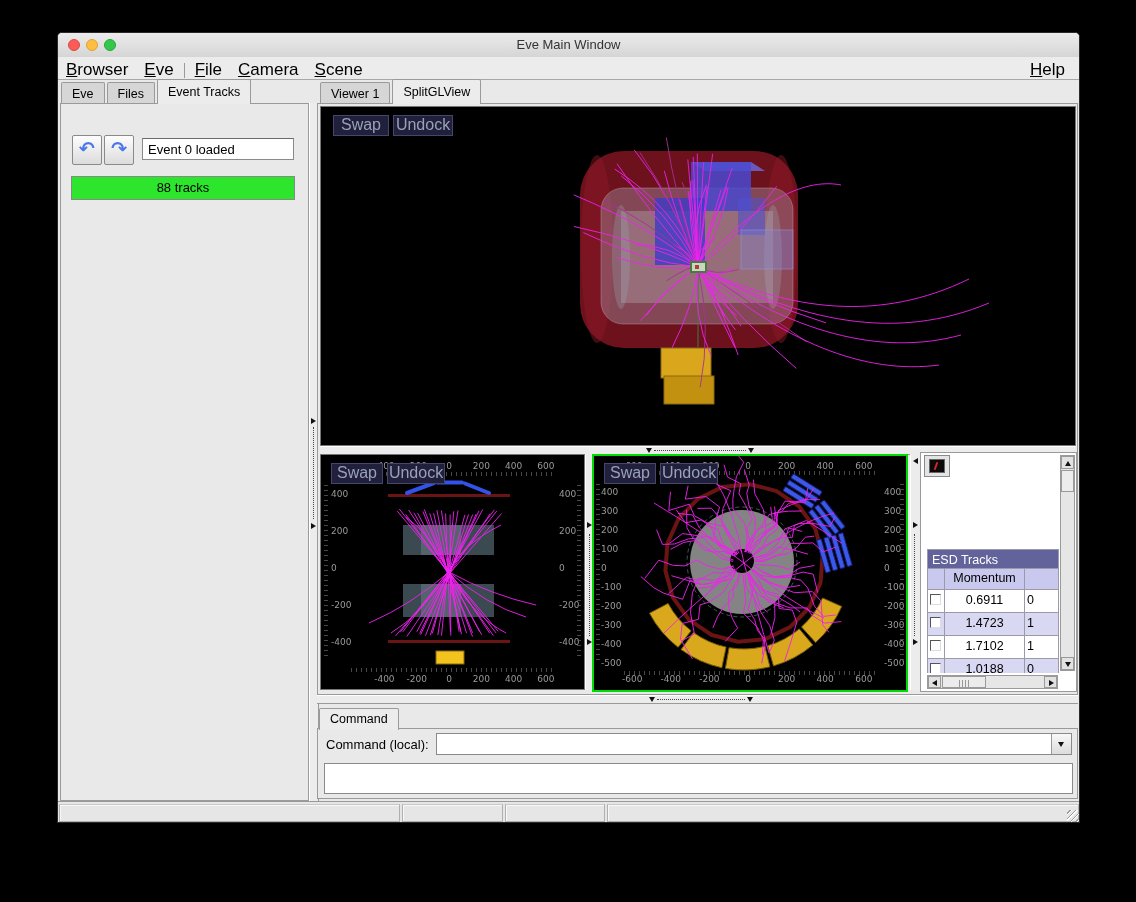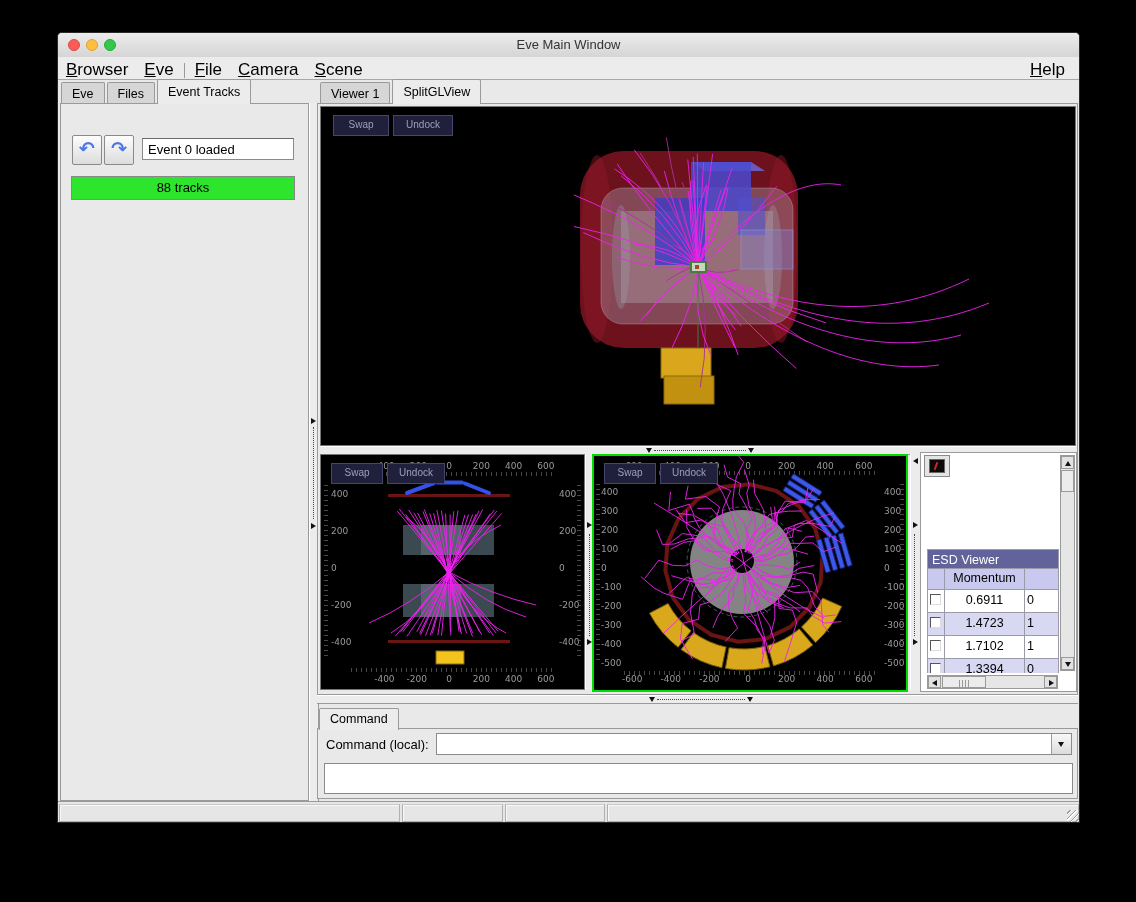--- a/index.html
+++ b/index.html
@@ -51,21 +51,21 @@
   .tri-r{position:absolute;width:0;height:0;border-left:5px solid #111;border-top:3px solid transparent;border-bottom:3px solid transparent;}
   .tri-l{position:absolute;width:0;height:0;border-right:5px solid #111;border-top:3px solid transparent;border-bottom:3px solid transparent;}
   .tri-d{position:absolute;width:0;height:0;border-top:5px solid #111;border-left:3px solid transparent;border-right:3px solid transparent;}
   .tri-u{position:absolute;width:0;height:0;border-bottom:5px solid #111;border-left:3px solid transparent;border-right:3px solid transparent;}
   
   .glview{position:absolute;background:#000;box-sizing:border-box;}
   #view3d{left:2px;top:2px;width:756px;height:340px;border:1px solid #777;}
   #view-rz{left:2px;top:350px;width:265px;height:236px;border:1px solid #777;}
   #view-xy{left:274px;top:350px;width:316px;height:238px;border:2px solid #00dc00;}
   .glbtn{position:absolute;height:19px;background:#20203c;border:1px solid #45456e;color:#9aa0b6;
-         font-size:10px;text-align:center;line-height:18px;z-index:6;}
+         font-size:16px;text-align:center;line-height:18px;z-index:6;}
   .axlab{position:absolute;font-size:9px;color:#9a9a9a;font-family:"DejaVu Sans",sans-serif;}
   .ruler-h{position:absolute;height:4px;background:repeating-linear-gradient(90deg,#5a5a5a 0,#5a5a5a 1px,transparent 1px,transparent 5px);opacity:.8;}
   .ruler-v{position:absolute;width:4px;background:repeating-linear-gradient(180deg,#5a5a5a 0,#5a5a5a 1px,transparent 1px,transparent 5px);opacity:.8;}
   
   #shutter{left:592px;top:350px;width:10px;height:236px;}
   
   #summary{position:absolute;left:602px;top:348px;width:157px;height:240px;background:#fff;
            border:1px solid #9a9a9a;box-sizing:border-box;overflow:hidden;}
   #sum-icon-btn{position:absolute;left:3px;top:2px;width:24px;height:20px;background:#e4e4e4;
            border:1px solid #8a8a8a;}
@@ -456,21 +456,21 @@
       <span class="tri-r" style="left:2px;top:185px;"></span>
     </div>
 
     <div id="summary">
       <div id="sum-icon-btn">
         <div id="sum-icon">
               <i></i>
             </div>
       </div>
       <div id="esd-table">
-        <div id="esd-caption">ESD Viewer</div>
+        <div id="esd-caption">ESD Tracks</div>
         <div class="esd-row esd-hrow">
           <div class="esd-cell c-cb hdr"></div>
           <div class="esd-cell c-mom hdr">Momentum</div>
           <div class="esd-cell c-ovf hdr"></div>
         </div>
         <div id="esd-rows">
               <div class="esd-row r-even">
                 <div class="esd-cell c-cb r-even">
                   <div class="cb"></div>
                 </div>
@@ -488,21 +488,21 @@
                 <div class="esd-cell c-cb r-even">
                   <div class="cb"></div>
                 </div>
                 <div class="esd-cell c-mom">1.7102</div>
                 <div class="esd-cell c-ovf">1</div>
               </div>
               <div class="esd-row r-odd">
                 <div class="esd-cell c-cb r-odd">
                   <div class="cb"></div>
                 </div>
-                <div class="esd-cell c-mom">1.3394</div>
+                <div class="esd-cell c-mom">1.0188</div>
                 <div class="esd-cell c-ovf">0</div>
               </div>
             </div>
       </div>
 
       <div class="sb" style="left:6px;top:222px;width:131px;height:14px;">
         <div class="sb-btn" style="left:0;top:0;width:13px;height:12px;">
               <span class="tri-l" style="left:3px;top:3px;"></span>
             </div>
         <div class="sb-thumb" style="left:14px;top:0;width:44px;height:12px;">

